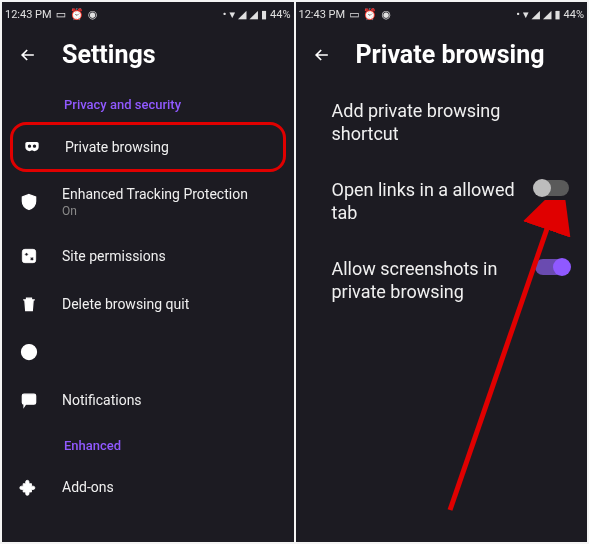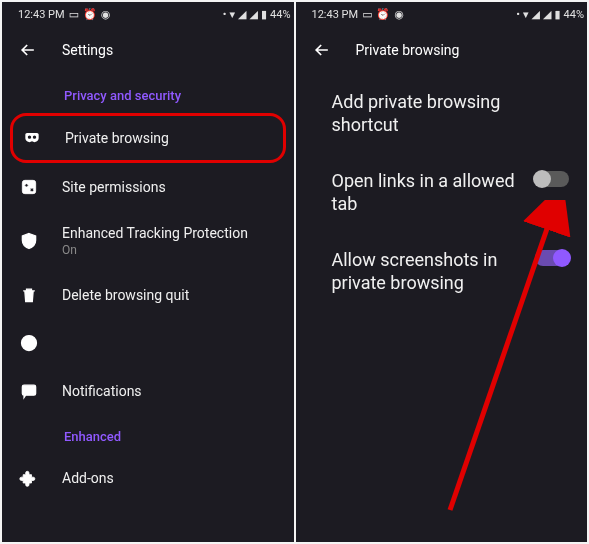--- a/index.html
+++ b/index.html
@@ -22,41 +22,40 @@
   color: #fff;
 }
 .status-bar {
   height: 24px;
   display: flex;
   align-items: center;
   justify-content: space-between;
   padding: 0 3px;
   font-size: 11px;
   color: #e0e0e0;
-  margin-left: 13px;
 }
 .status-left { display: flex; align-items: center; gap: 4px; }
 .status-right { display: flex; align-items: center; gap: 3px; }
 .status-icon { font-size: 11px; }
 .header {
   display: flex;
   align-items: center;
   padding: 14px 16px;
   gap: 24px;
 }
 .back-arrow {
   width: 20px;
   height: 20px;
   stroke: #fff;
   fill: none;
   stroke-width: 2;
 }
 .header-title {
-  font-size: 14px;
-  font-weight: 400;
+  font-size: 25px;
+  font-weight: 700;
   color: #fff;
 }
 .section-header {
   color: #9059ff;
   font-size: 13px;
   font-weight: 500;
   padding: 14px 24px 10px 62px;
 }
 .menu-item {
   display: flex;
@@ -197,41 +196,41 @@
           <path fill="#fff" stroke="none" d="M4 8c0-1 1-2 2-2h12c1 0 2 1 2 2v4c0 3-3 5-5 5-1 0-2-1-3-1s-2 1-3 1c-2 0-5-2-5-5V8zm3 3c0 1 1 2 2 2s2-1 2-2-1-2-2-2-2 1-2 2zm6 0c0 1 1 2 2 2s2-1 2-2-1-2-2-2-2 1-2 2z"></path>
         </svg>
       </span>
     <div class="menu-text">
         <span class="menu-label">Private browsing</span>
       </div>
   </div>
 
   <div class="menu-item">
     <span class="menu-icon-wrap">
+        <svg class="menu-icon" viewBox="0 0 24 24" fill="none" stroke-width="1.5">
+          <path d="M12 3l8 3v5c0 5-3 8-8 10-5-2-8-5-8-10V6l8-3z"></path>
+        </svg>
+      </span>
+    <div class="menu-text">
+      <span class="menu-label">Enhanced Tracking Protection</span>
+      <span class="menu-sub">On</span>
+    </div>
+  </div>
+
+  <div class="menu-item">
+    <span class="menu-icon-wrap">
         <svg class="menu-icon" viewBox="0 0 24 24" fill="#fff" stroke="none">
           <rect x="4" y="4" width="16" height="16" rx="3"></rect>
           <circle cx="9" cy="10" r="2" fill="#1c1b22"></circle>
           <path d="M14 14l3 3M17 14l-3 3" stroke="#1c1b22" stroke-width="1.5"></path>
         </svg>
       </span>
     <div class="menu-text">
         <span class="menu-label">Site permissions</span>
       </div>
-  </div>
-
-  <div class="menu-item">
-    <span class="menu-icon-wrap">
-        <svg class="menu-icon" viewBox="0 0 24 24" fill="none" stroke-width="1.5">
-          <path d="M12 3l8 3v5c0 5-3 8-8 10-5-2-8-5-8-10V6l8-3z"></path>
-        </svg>
-      </span>
-    <div class="menu-text">
-      <span class="menu-label">Enhanced Tracking Protection</span>
-      <span class="menu-sub">On</span>
-    </div>
   </div>
 
   <div class="menu-item">
     <span class="menu-icon-wrap">
         <svg class="menu-icon" viewBox="0 0 24 24" fill="none" stroke-width="1.5">
           <path d="M5 7h14M9 7V5h6v2M7 7l1 13h8l1-13M10 11v6M14 11v6"></path>
         </svg>
       </span>
     <div class="menu-text">
         <span class="menu-label">Delete browsing quit</span>

